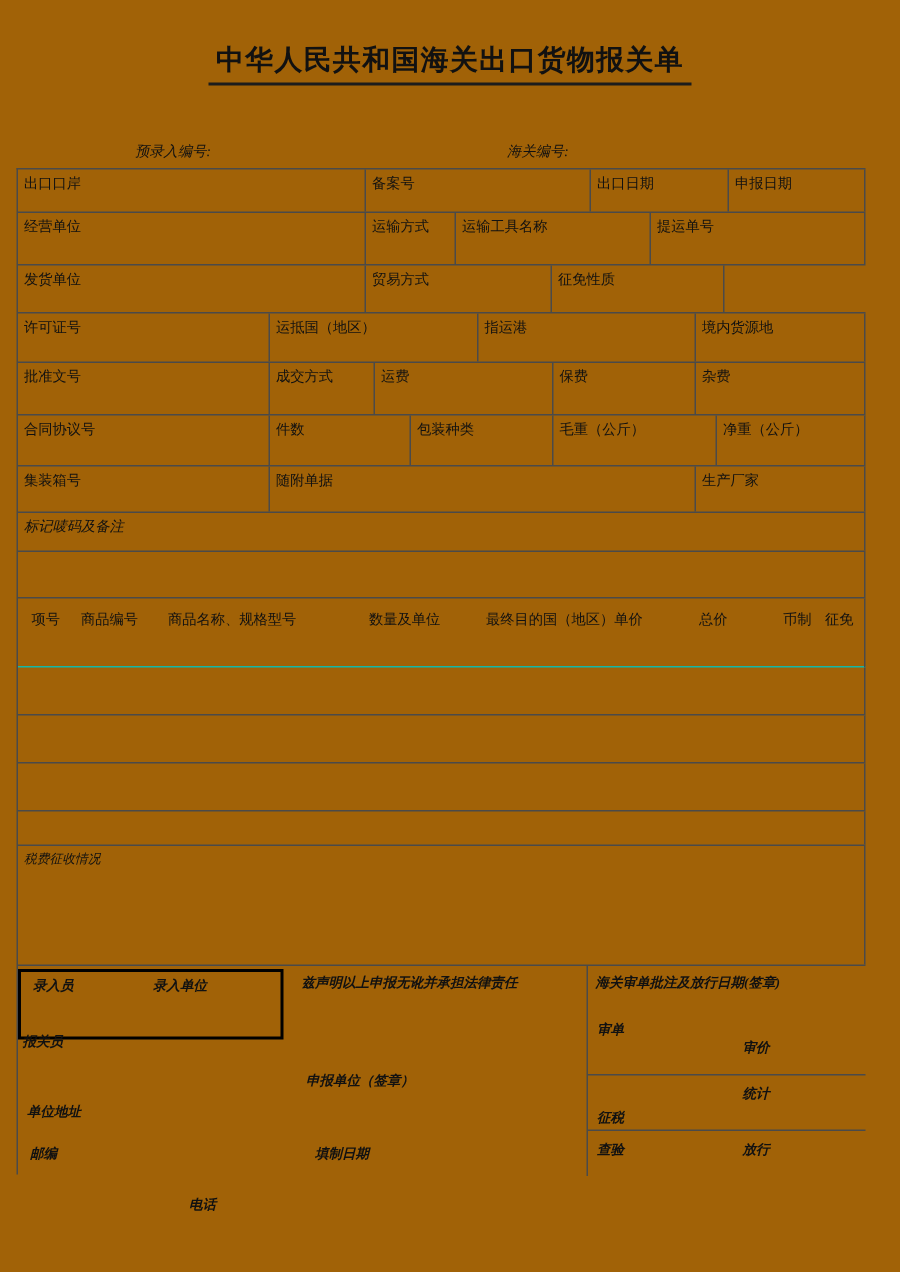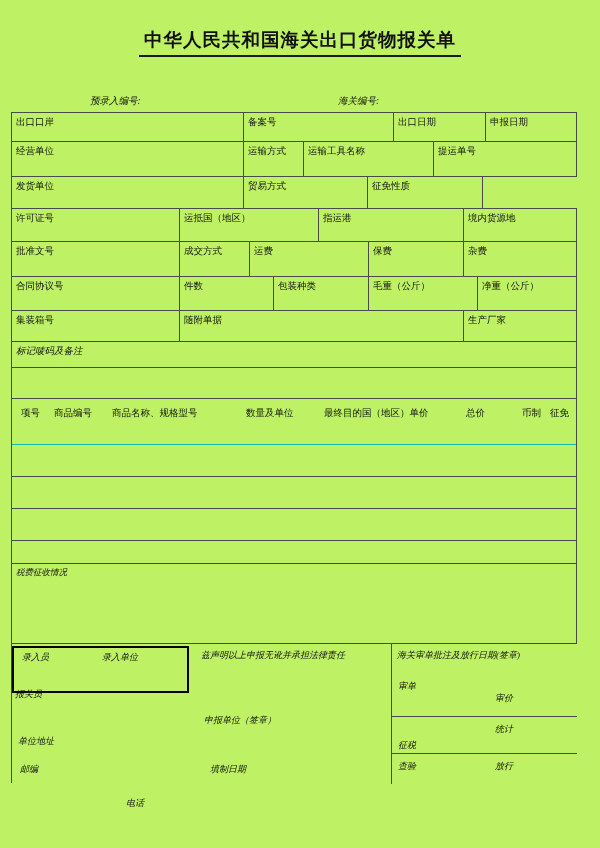--- a/index.html
+++ b/index.html
@@ -1,18 +1,18 @@
 <!DOCTYPE html>
 <html><head>
 <meta charset="utf-8">
 <style>
   * { margin:0; padding:0; box-sizing:border-box; }
   html,body { width:600px; height:848px; background:#ffffff; }
   body { position:relative; font-family:"Liberation Serif","DejaVu Serif",serif; color:#111; }
-  .page { position:absolute; left:0; top:0; width:600px; height:848px; background:#bef264; }
+  .page { position:absolute; left:0; top:0; width:600px; height:848px; background:#a16207; }
 
   .title-wrap { position:absolute; left:0; top:27px; width:600px; text-align:center; }
   .title { display:inline-block; font-family:"Liberation Sans","DejaVu Sans",sans-serif;
            font-weight:bold; font-size:18.5px; letter-spacing:1px;
            border-bottom:2px solid #1c1c1c; padding:0 5px 3px 5px; }
 
   .toplbl { position:absolute; font-size:9.5px; font-style:italic; }
   .lbl-pre  { left:90px;  top:95px; }
   .lbl-cust { left:338px; top:95px; }
 
@@ -23,21 +23,21 @@
         overflow:hidden; white-space:nowrap; }
   .td.last { flex:1; border-right:1px solid #4a4a4a; }
   .kai { font-style:italic; }
 
   .items-header { position:relative; border-bottom:1px solid #14b8a6; }
   .items-header span { position:absolute; top:8px; font-size:9.5px; white-space:nowrap; }
 
   .bottom { display:flex; height:140px; border-bottom:none; }
   .bottom-left { position:relative; width:379px; height:140px; }
   .bottom-right { position:relative; flex:1; height:140px; border-left:1px solid #4a4a4a; }
-  .abs { position:absolute; font-size:9px; font-style:italic; white-space:nowrap; }
+  .abs { position:absolute; font-size:9px; font-style:italic; white-space:nowrap;font-weight:bold; }
   .entry-box { position:absolute; left:0; top:2px; width:177px; height:47px; border:2px solid #000; }
   .sub { position:relative; border-bottom:1px solid #4a4a4a; }
   .sub.s1 { height:73px; } .sub.s2 { height:37px; } .sub.s3 { height:30px; border-bottom:none; }
 </style>
 </head>
 <body>
 
 <div class="page">
 
   <div class="title-wrap">

